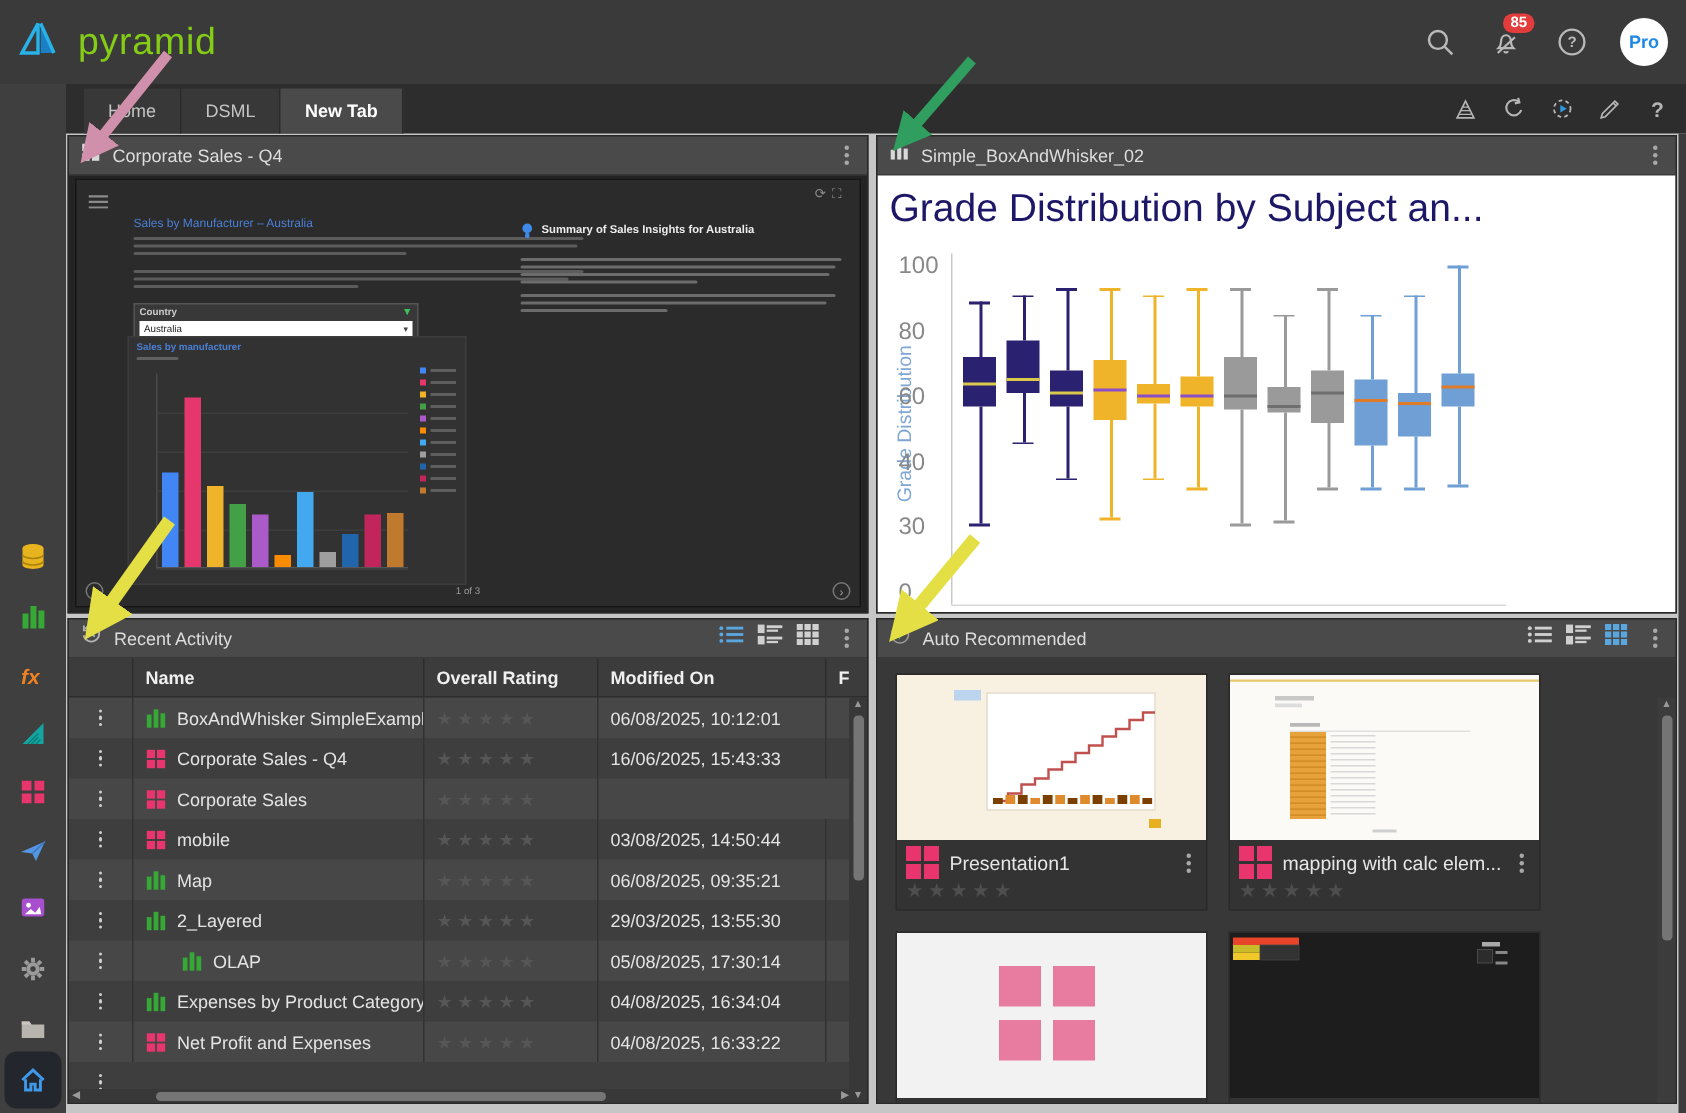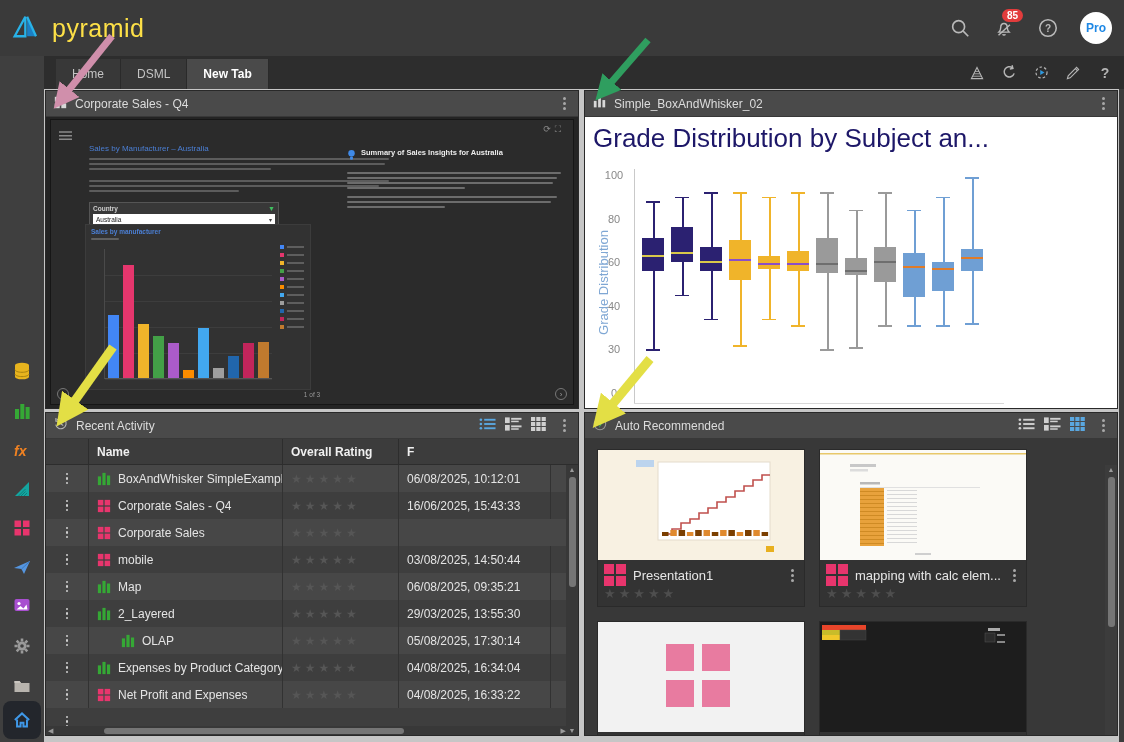--- a/index.html
+++ b/index.html
@@ -1,21 +1,21 @@
 <!DOCTYPE html>
 <html><head>
 <meta charset="utf-8">
 <style>
 *{margin:0;padding:0;box-sizing:border-box;font-family:"Liberation Sans",sans-serif}
 body{background:#222}
 #app{position:relative;width:1124px;height:742px;overflow:hidden;background:#c6c6c6}
 
 #topbar{position:absolute;left:0;top:0;width:1124px;height:56px;background:#3a3a3a;display:flex;align-items:center}
 #logo{display:flex;align-items:center;gap:8px;margin-left:12px}
-#logo-text{font-size:25px;color:#fde047;letter-spacing:.5px}
+#logo-text{font-size:25px;color:#84cc16;letter-spacing:.5px}
 #topbar-right{position:absolute;right:12px;top:0;height:56px;display:flex;align-items:center;gap:20px}
 .tb-icon{position:relative;width:24px;height:24px;display:flex;align-items:center;justify-content:center;cursor:pointer}
 #notif-badge{position:absolute;top:-7px;left:10px;background:#e23c3c;color:#fff;font-size:10px;font-weight:bold;border-radius:8px;padding:1px 5px}
 #avatar{width:32px;height:32px;border-radius:50%;background:#fff;color:#1e88e5;font-weight:bold;font-size:12px;display:flex;align-items:center;justify-content:center;cursor:pointer}
 
 #sidebar{position:absolute;left:0;top:56px;width:44px;height:686px;background:#3f3f3f}
 .sb-icon{position:absolute;left:12px;width:20px;height:20px;cursor:pointer}
 #sb-home{position:absolute;left:3px;top:645px;width:38px;height:38px;background:#23262c;border-radius:8px;display:flex;align-items:center;justify-content:center;cursor:pointer}
 
 #tabrow{position:absolute;left:44px;top:56px;width:1080px;height:33px;background:#2d2d2d;display:flex;align-items:flex-end}
@@ -47,21 +47,21 @@
 .mini-bar{position:absolute;bottom:0;width:11px}
 #mini-legend{position:absolute;left:194px;top:20px}
 .ml-row{display:flex;align-items:center;gap:3px;margin-bottom:4px}
 .ml-sq{width:4px;height:4px}
 .ml-line{width:17px;height:2px;background:#8a8a8a;opacity:.5}
 .pagenav{position:absolute;bottom:4px;width:12px;height:12px;border:1px solid #777;border-radius:50%;color:#999;font-size:8px;display:flex;align-items:center;justify-content:center;cursor:pointer}
 
 #bw-body{background:#fff}
 #bw-title{position:absolute;left:8px;top:6px;font-size:26px;color:#1d1768;white-space:nowrap}
 #bw-ylabel{position:absolute;left:-52px;top:158px;width:140px;transform:rotate(-90deg);font-size:13px;color:#7fa7d4;text-align:center}
-.bw-tick{position:absolute;font-size:11px;color:#888;width:30px;text-align:center}
+.bw-tick{position:absolute;font-size:16px;color:#888;width:30px;text-align:left}
 .bw-el{position:absolute}
 #bw-legend{position:absolute;left:428px;top:22px}
 #bw-legend-title{font-size:11px;font-weight:bold;color:#777;margin-bottom:4px}
 .lg-row{display:flex;align-items:center;gap:5px;margin-bottom:3px}
 .lg-sq{width:10px;height:10px}
 .lg-label{font-size:11px;color:#555}
 
 #ra-head{display:flex;height:26px;background:#3c3c3c;border-bottom:1px solid #2d2d2d;align-items:center}
 .ra-col{font-size:12px;font-weight:bold;color:#f0f0f0;border-left:1px solid #2d2d2d;height:100%;display:flex;align-items:center;padding-left:8px}
 #ra-rows{position:absolute;left:0;top:26px;width:522px;height:262px;overflow:hidden}
@@ -506,20 +506,21 @@
           <i></i>
           <i></i>
           <i></i>
         </div>
     </div>
     <div class="pbody" style="background:#3f3f3f">
       <div id="ra-head">
           <div style="width: 42px;"></div>
           <div class="ra-col" style="width: 194px;">Name</div>
           <div class="ra-col" style="width: 116px;">Overall Rating</div>
+          <div class="ra-col" style="width: 152px;">Modified On</div>
           <div class="ra-col" style="width: 18px;">F</div>
         </div>
       <div id="ra-rows">
           <div class="ra-row">
             <div style="width: 42px; display: flex;">
               <div class="row-kebab">
                 <i></i>
                 <i></i>
                 <i></i>
               </div>

